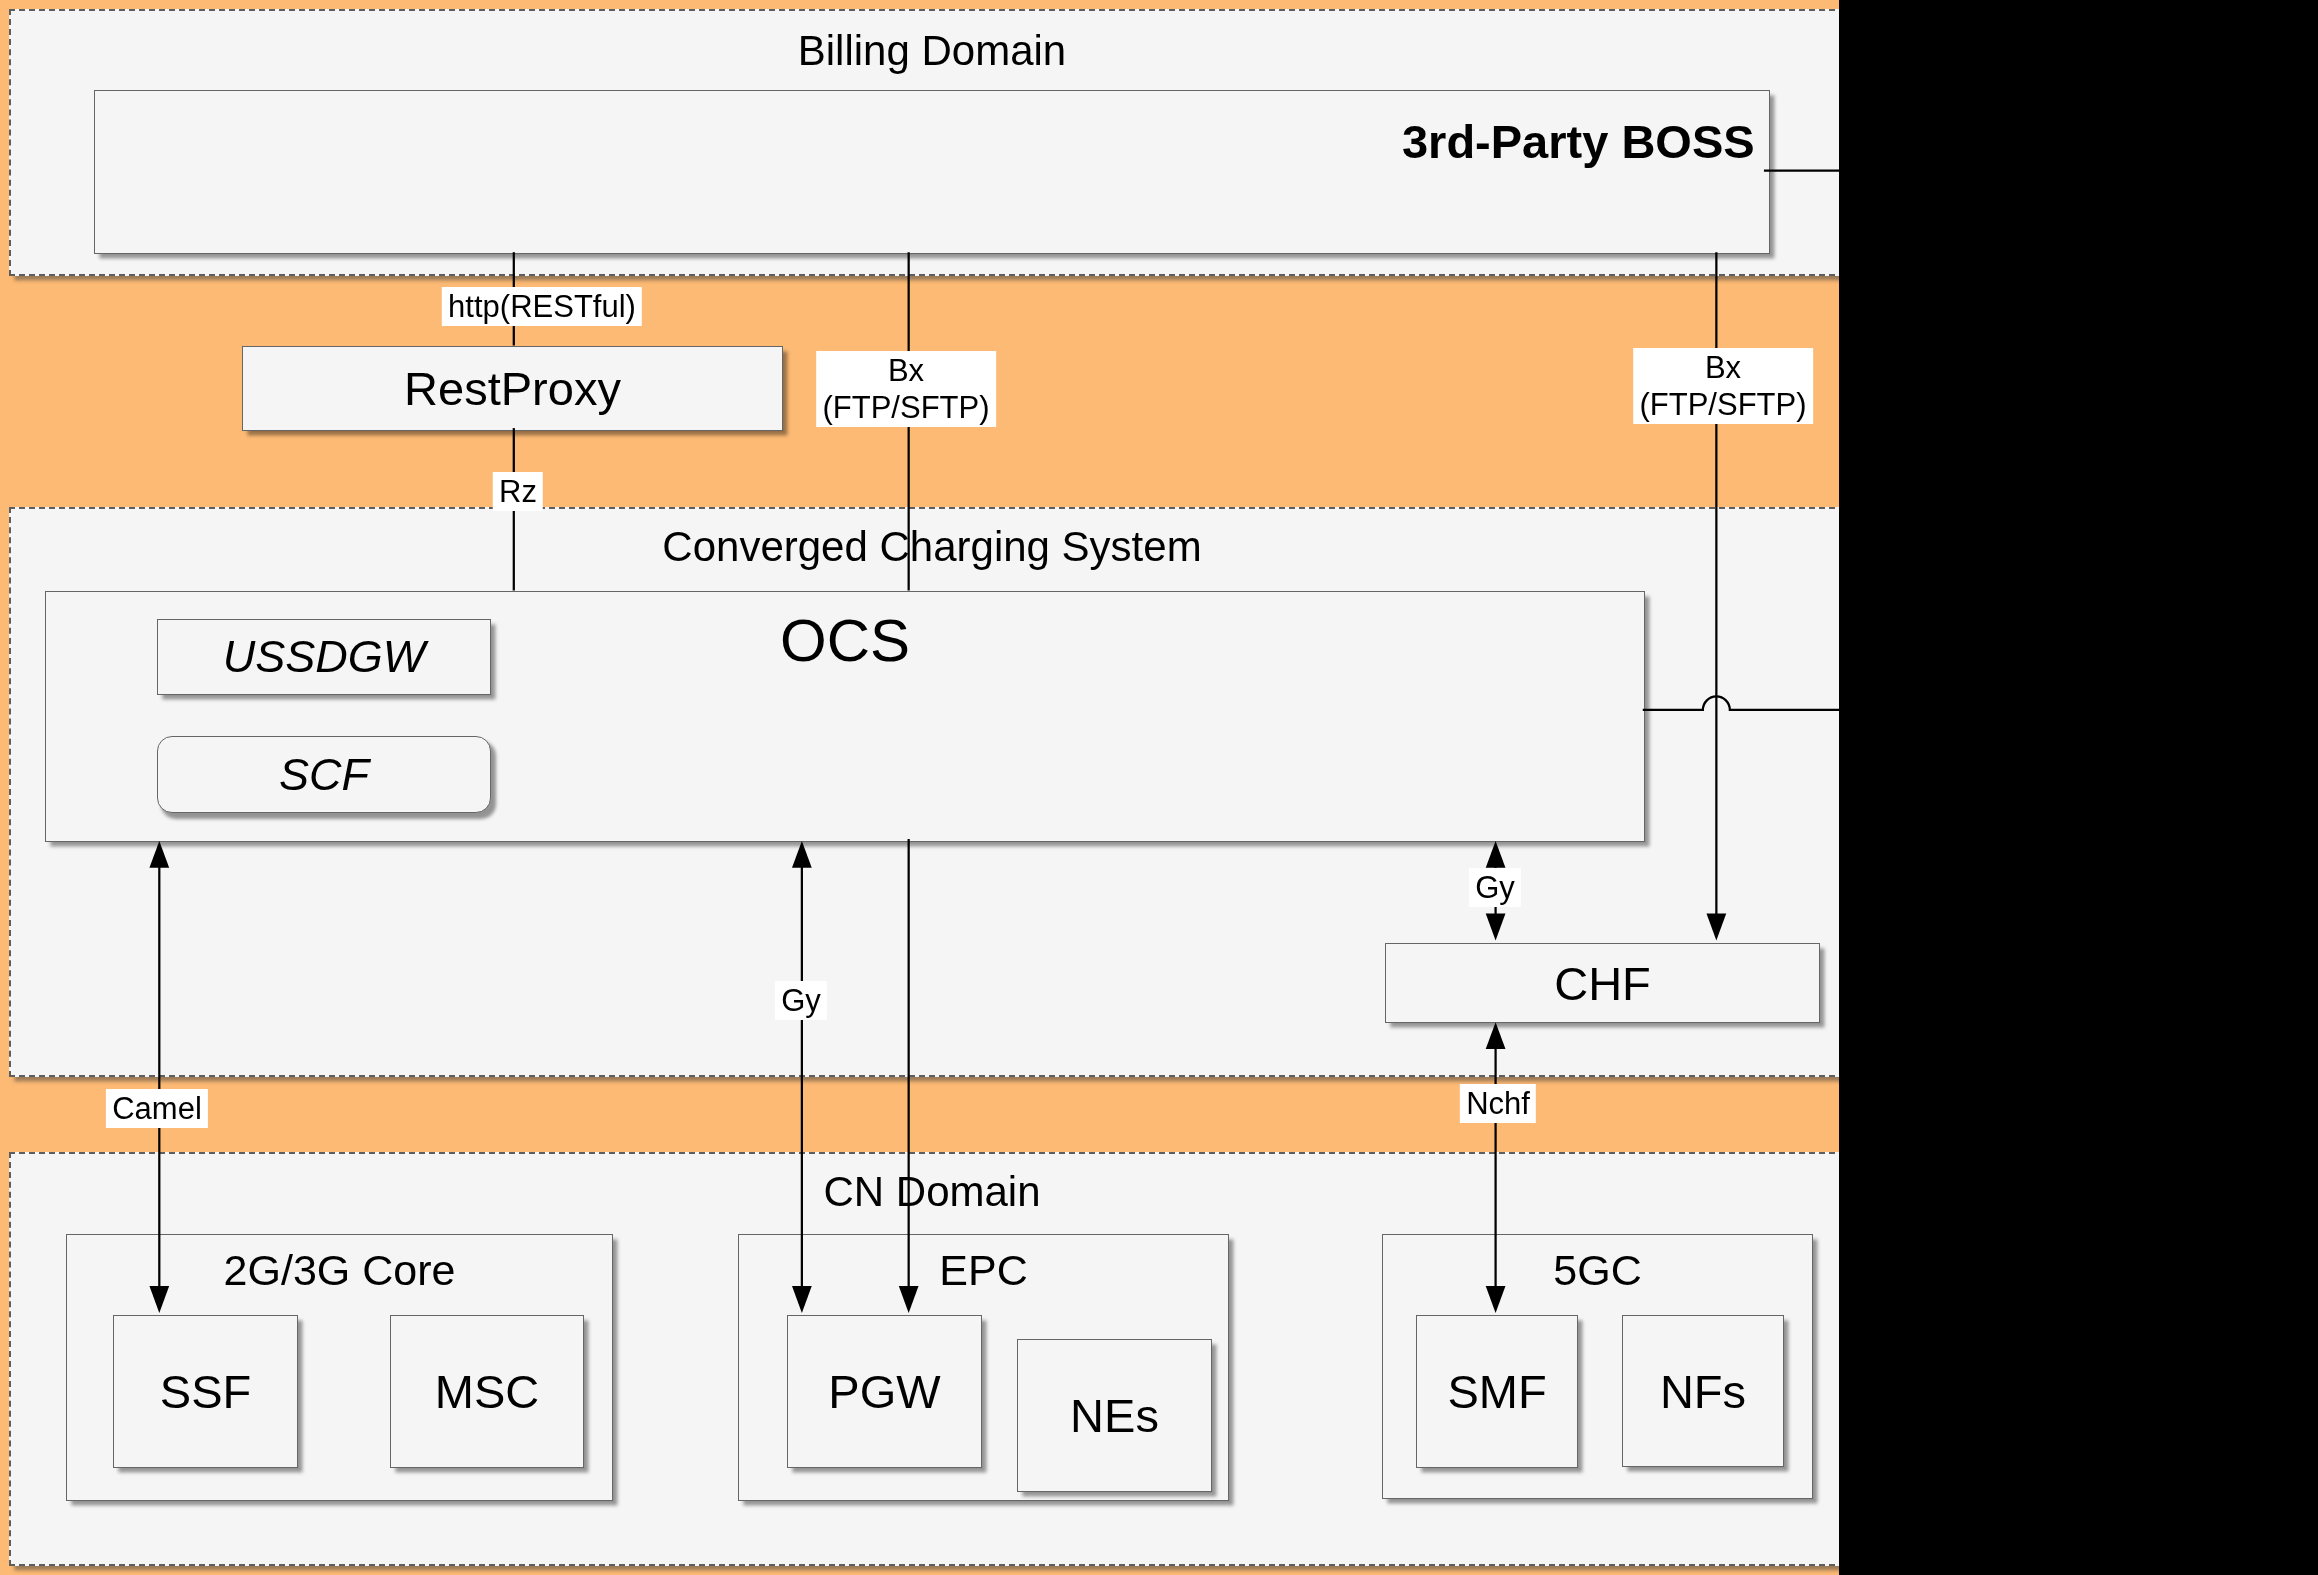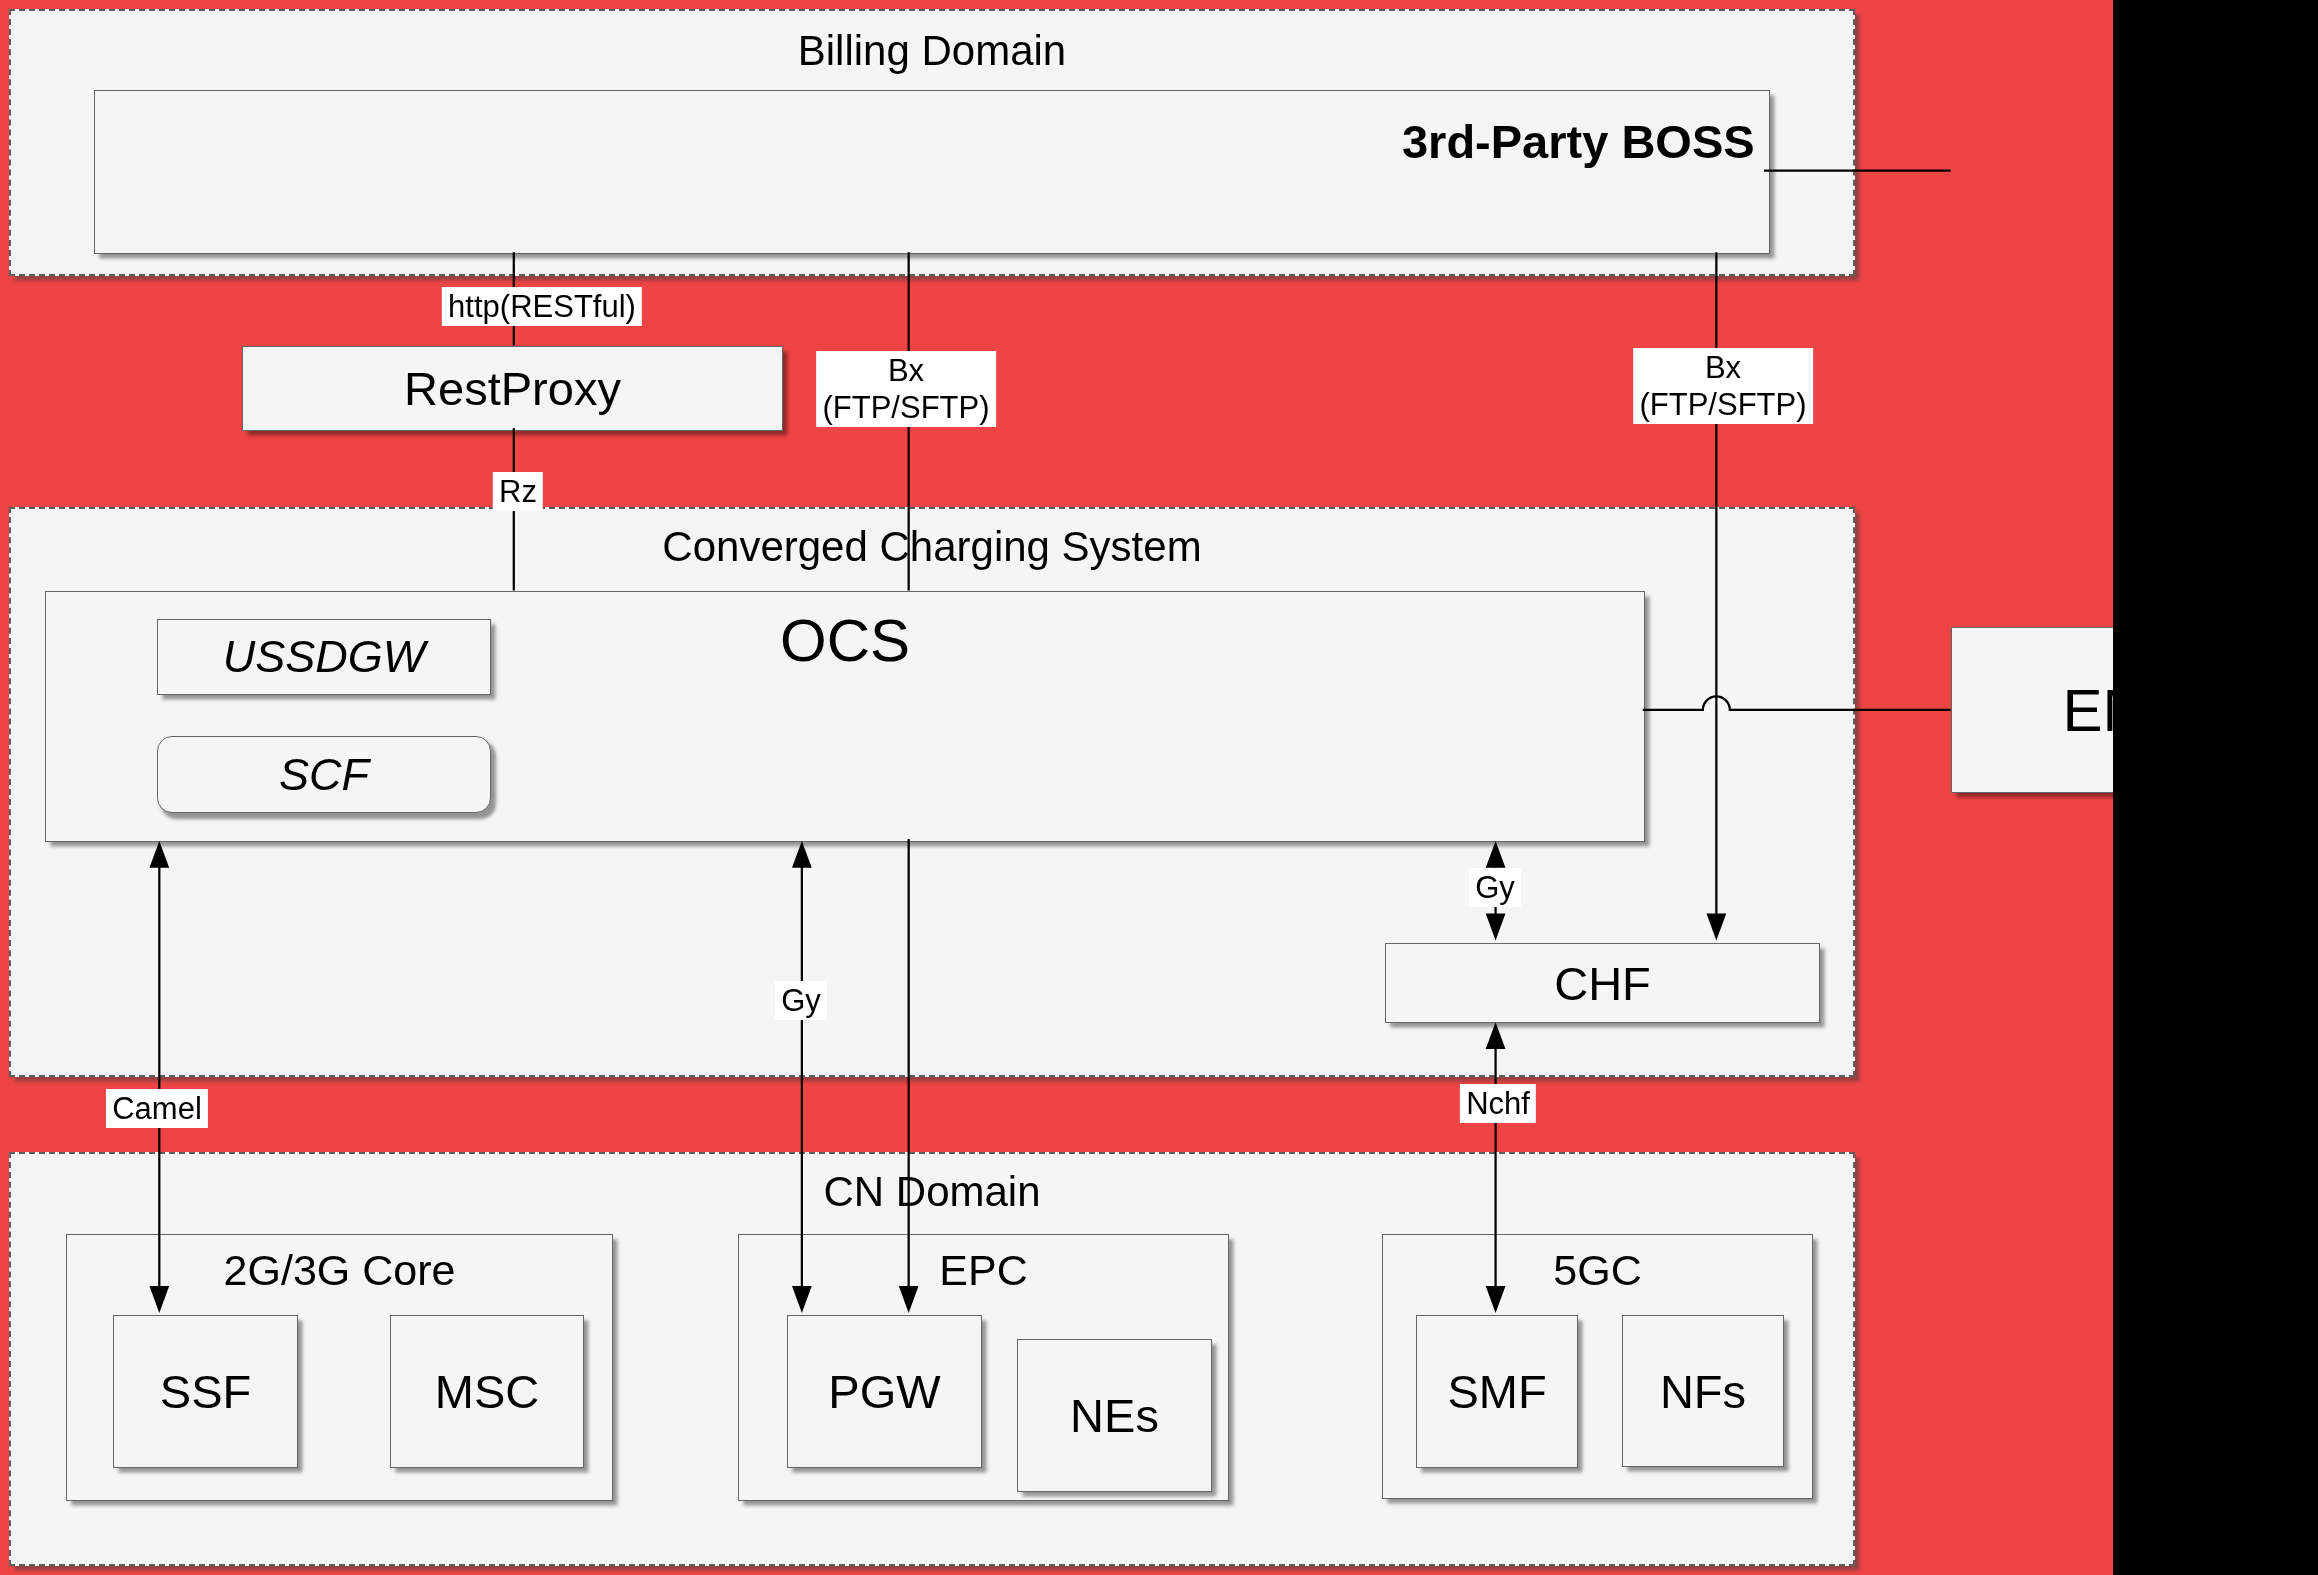--- a/index.html
+++ b/index.html
@@ -1,17 +1,17 @@
 <!DOCTYPE html>
 <html style="font-size:14.4px"><head>
 <meta charset="utf-8">
 <style>
   html,body{margin:0;padding:0;background:#000;}
   #canvas{
-    position:relative;width:2113px;height:1575px;background:#ef4444;overflow:hidden;
+    position:relative;width:1839px;height:1575px;background:#fdba74;overflow:hidden;
     font-family:"Liberation Sans", sans-serif;color:#000;
   }
   .domain{
     position:absolute;background:#f5f5f5;border:2.7px dashed #5e5e5e;
     box-shadow:4.5px 5.4px 3.6px rgba(60,60,60,0.5);
   }
   .domain-title{
     position:absolute;left:0;right:0;text-align:center;font-size:42px;color:#000;
   }
   .node{

